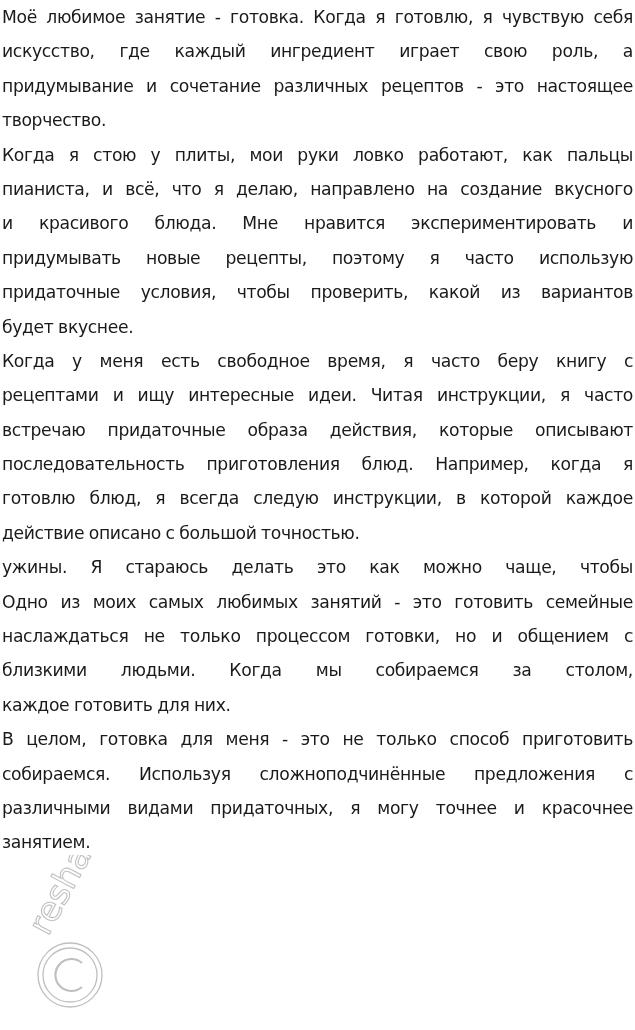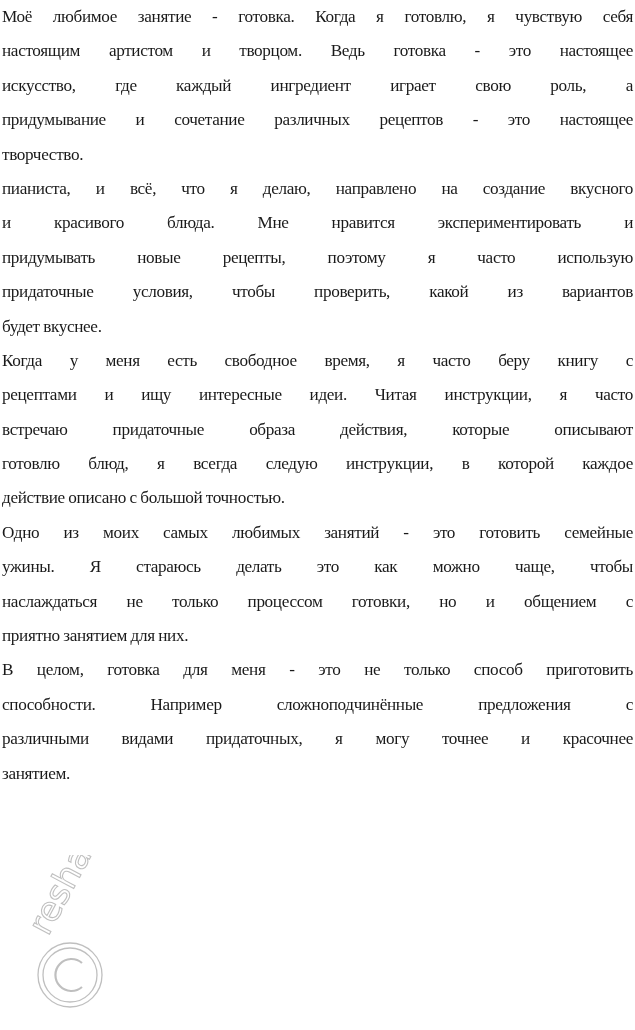--- a/index.html
+++ b/index.html
@@ -16,21 +16,20 @@
     color: #1a1a1a;
   }
   .doc {
     position: absolute;
     left: 2px;
     top: 0;
     width: 631px;
   }
   .para {
     margin: 0;
-    font-family: Liberation Serif, serif;
   }
   .line {
     display: block;
     height: 34.4px;
     line-height: 34.4px;
     font-size: 17.2px;
     letter-spacing: -0.35px;
     word-spacing: -0.5px;
     text-align: justify;
     text-align-last: justify;
@@ -55,52 +54,54 @@
     height: 100%;
   }
 </style>
 </head>
 <body>
 
 <main class="doc">
 
   <section class="para">
     <span class="line">Моё любимое занятие - готовка. Когда я готовлю, я чувствую себя</span>
-    <span class="line">настоящим артистом и творцом. Ведь готовка - это настоящее</span>
     <span class="line">искусство, где каждый ингредиент играет свою роль, а</span>
     <span class="line">придумывание и сочетание различных рецептов - это настоящее</span>
     <span class="line last">творчество.</span>
   </section>
 
   <section class="para">
+    <span class="line">Когда я стою у плиты, мои руки ловко работают, как пальцы</span>
     <span class="line">пианиста, и всё, что я делаю, направлено на создание вкусного</span>
     <span class="line">и красивого блюда. Мне нравится экспериментировать и</span>
     <span class="line">придумывать новые рецепты, поэтому я часто использую</span>
     <span class="line">придаточные условия, чтобы проверить, какой из вариантов</span>
     <span class="line last">будет вкуснее.</span>
   </section>
 
   <section class="para">
     <span class="line">Когда у меня есть свободное время, я часто беру книгу с</span>
     <span class="line">рецептами и ищу интересные идеи. Читая инструкции, я часто</span>
     <span class="line">встречаю придаточные образа действия, которые описывают</span>
+    <span class="line">последовательность приготовления блюд. Например, когда я</span>
     <span class="line">готовлю блюд, я всегда следую инструкции, в которой каждое</span>
     <span class="line last">действие описано с большой точностью.</span>
   </section>
 
   <section class="para">
+    <span class="line">ужины. Я стараюсь делать это как можно чаще, чтобы</span>
     <span class="line">Одно из моих самых любимых занятий - это готовить семейные</span>
-    <span class="line">ужины. Я стараюсь делать это как можно чаще, чтобы</span>
     <span class="line">наслаждаться не только процессом готовки, но и общением с</span>
-    <span class="line last">приятно занятием для них.</span>
+    <span class="line">близкими людьми. Когда мы собираемся за столом,</span>
+    <span class="line last">каждое готовить для них.</span>
   </section>
 
   <section class="para">
     <span class="line">В целом, готовка для меня - это не только способ приготовить</span>
-    <span class="line">способности. Например сложноподчинённые предложения с</span>
+    <span class="line">собираемся. Используя сложноподчинённые предложения с</span>
     <span class="line">различными видами придаточных, я могу точнее и красочнее</span>
     <span class="line last">занятием.</span>
   </section>
 
 </main>
 
 <div class="watermark">
   <svg viewBox="0 0 140 170" xmlns="http://www.w3.org/2000/svg">
     <g fill="none" stroke="#8c8c8c" stroke-width="1.3">
       <circle cx="40" cy="120" r="32"></circle>

